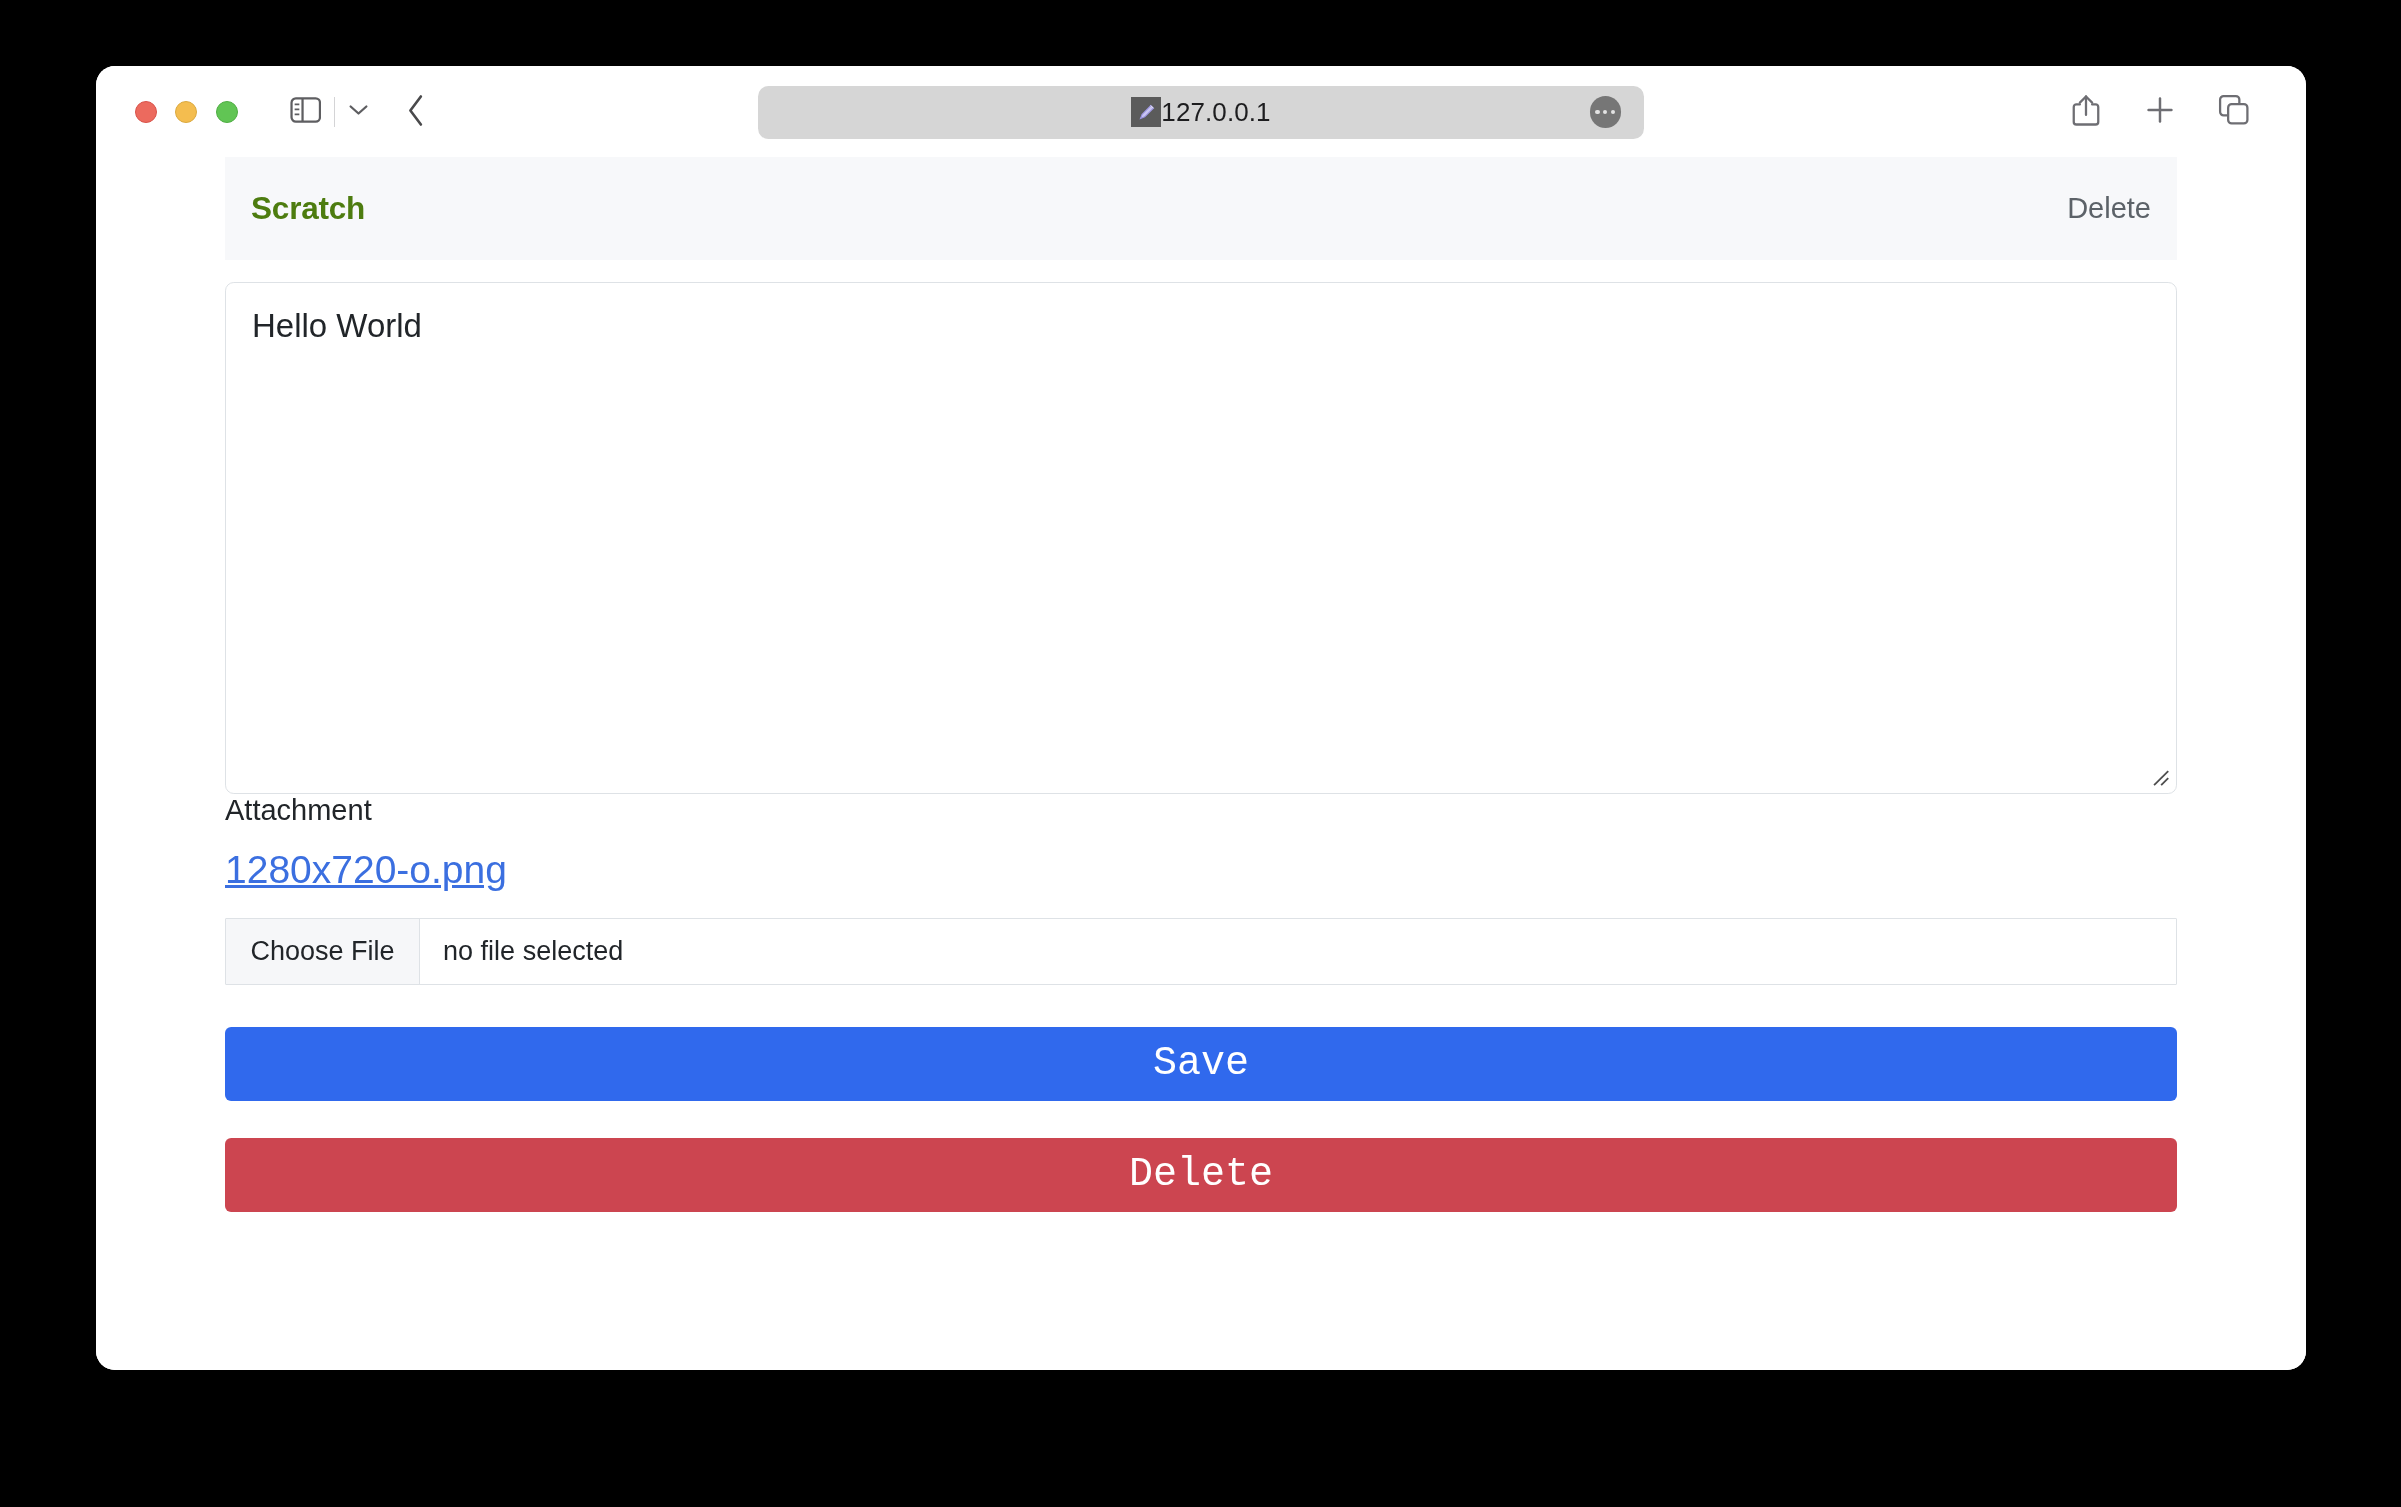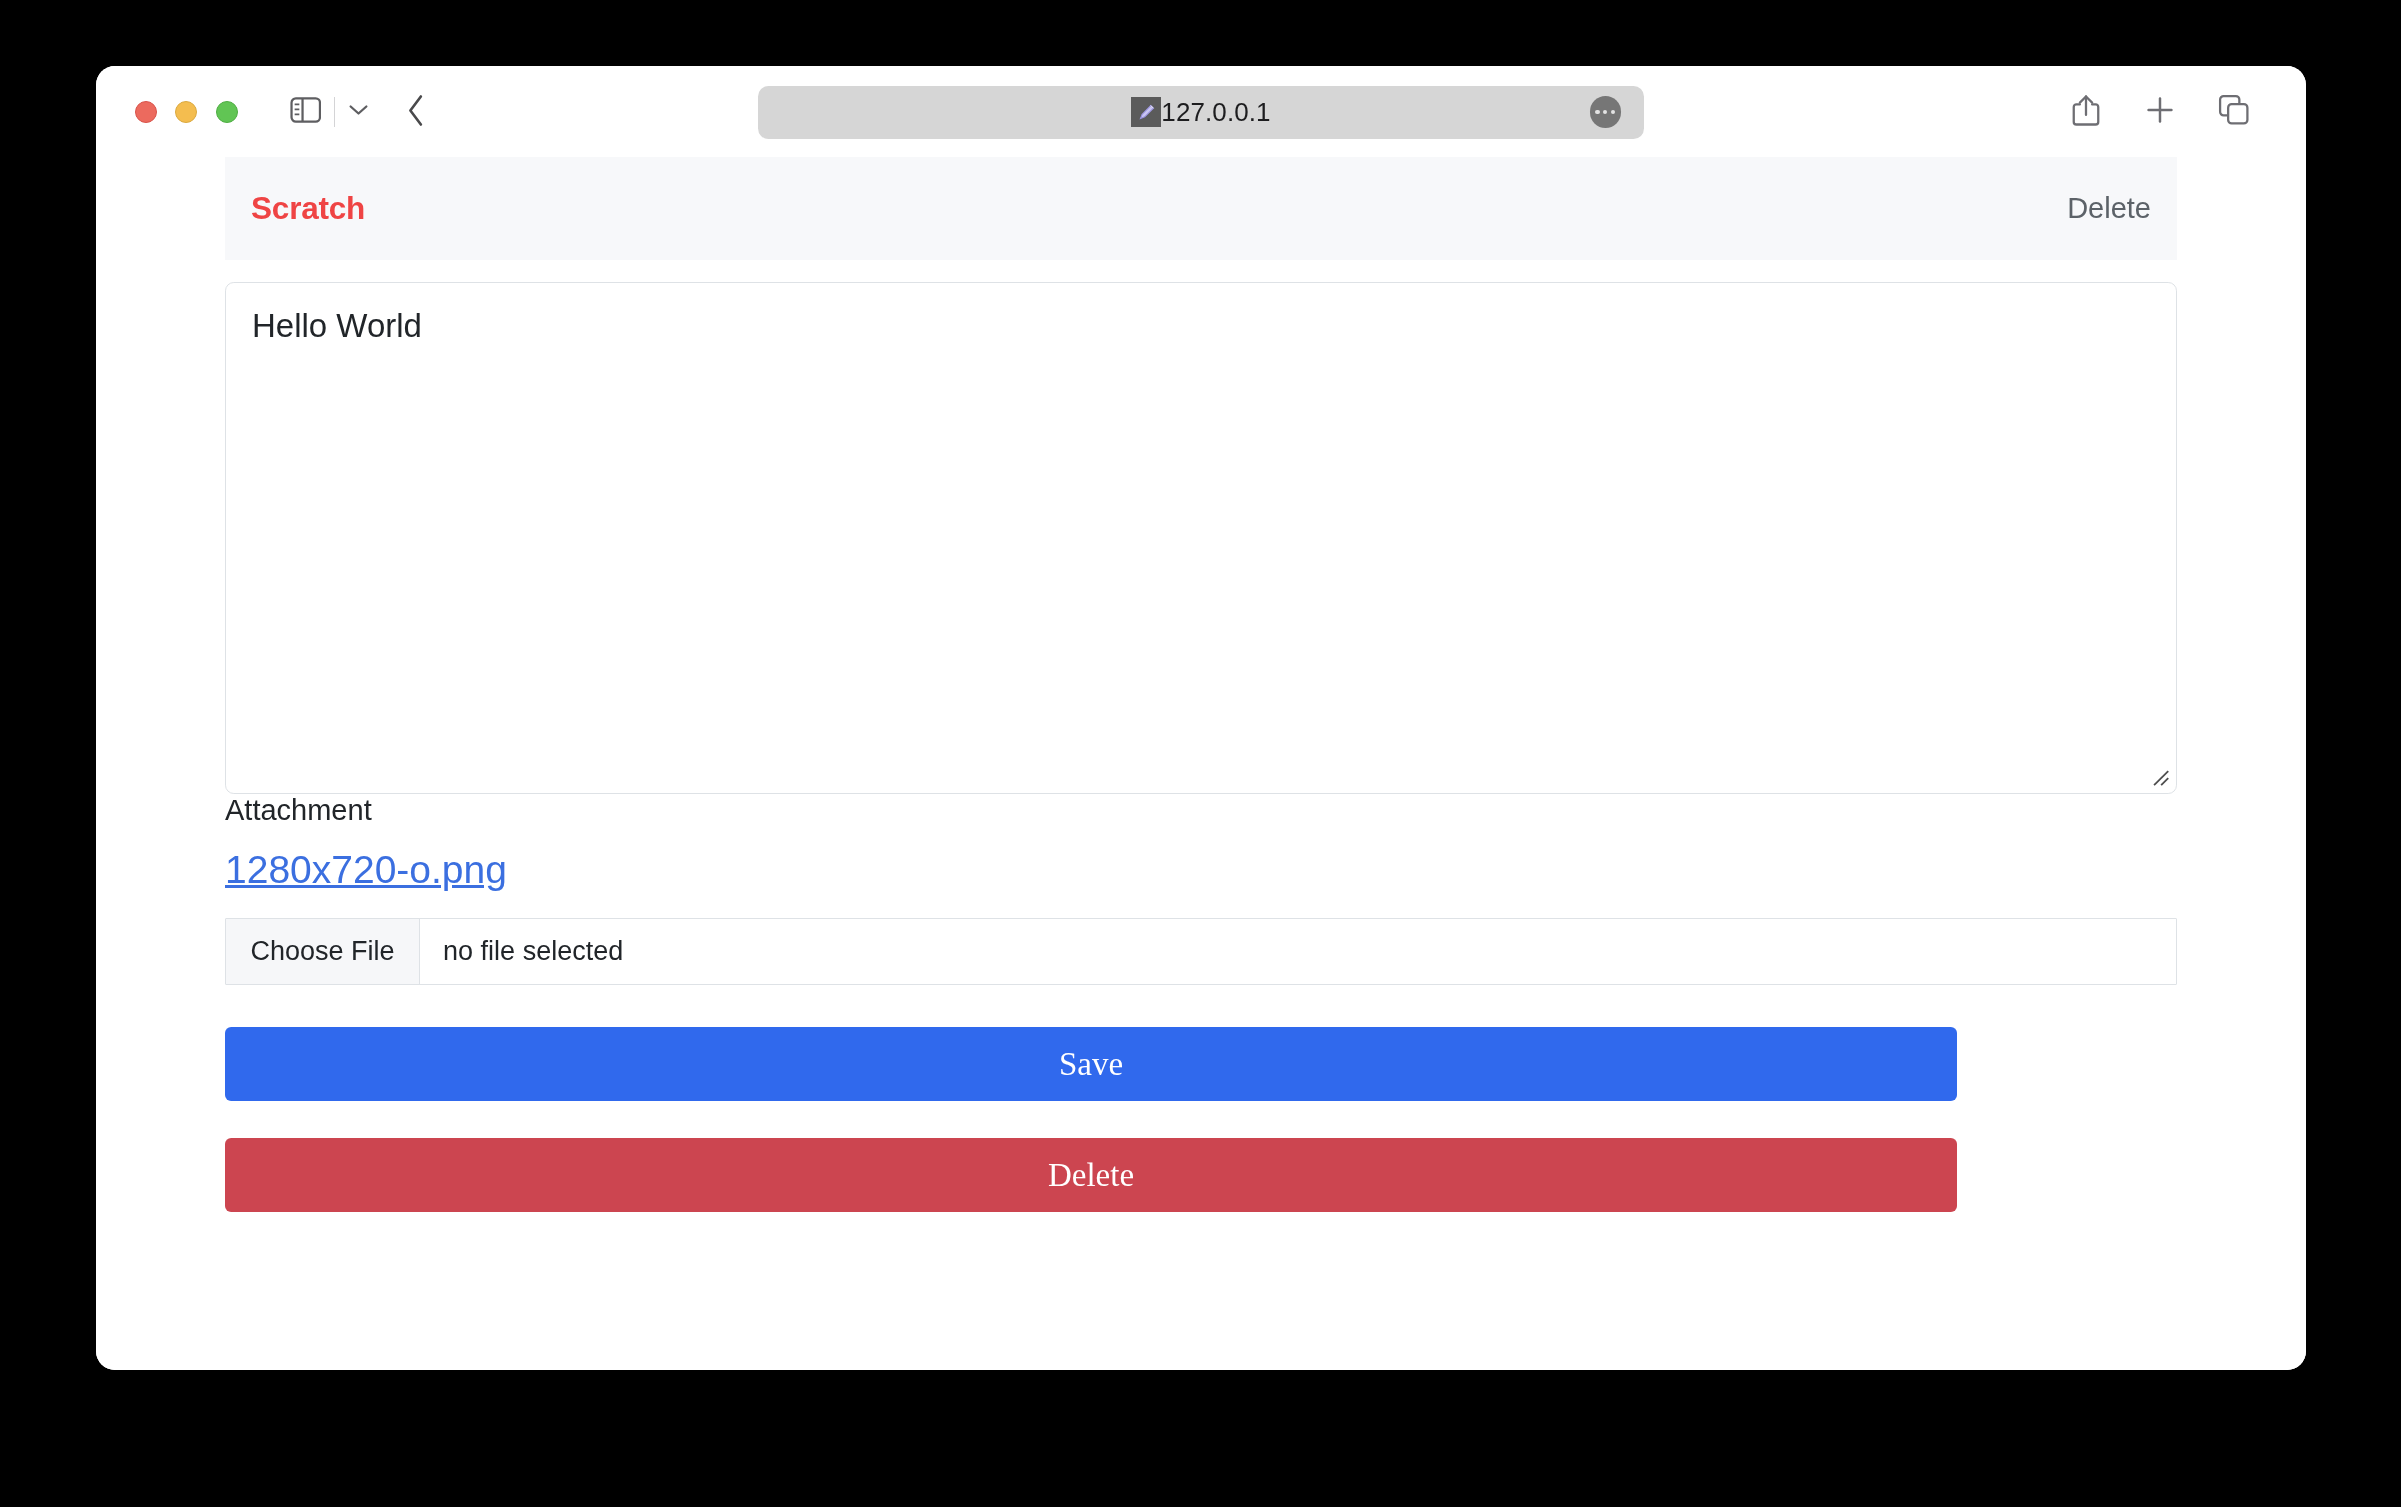--- a/index.html
+++ b/index.html
@@ -177,21 +177,21 @@
     background: #F7F8FA;
     height: 103px;
     display: flex;
     align-items: center;
     justify-content: space-between;
     padding: 0 26px 0 26px;
   }
   .app-title {
     font-size: 31.5px;
     font-weight: bold;
-    color: #ef4444;
+    color: #4d7c0f;
     letter-spacing: -0.2px;
   }
   .logout-link {
     font-size: 29px;
     color: #5C6268;
     cursor: pointer;
     text-decoration: none;
   }
 
   .note-textarea {
@@ -259,27 +259,27 @@
   .file-name {
     display: flex;
     align-items: center;
     padding-left: 23px;
     font-size: 27px;
     color: #212529;
   }
 
   .btn {
     display: block;
-    width: 1732px;
+    width: 1952px;
     height: 74px;
     border: none;
     border-radius: 6.1px;
     color: #ffffff;
-    font-family: Liberation Serif, serif;
-    font-size: 33px;
+    font-family: Liberation Mono, monospace;
+    font-size: 40px;
     cursor: pointer;
     text-align: center;
     line-height: 74px;
     padding: 0;
   }
   .btn-save   { margin-top: 42px; background: #3069ED; }
   .btn-delete { margin-top: 37px; background: #CC4550; }
 </style>
 </head>
 <body>

